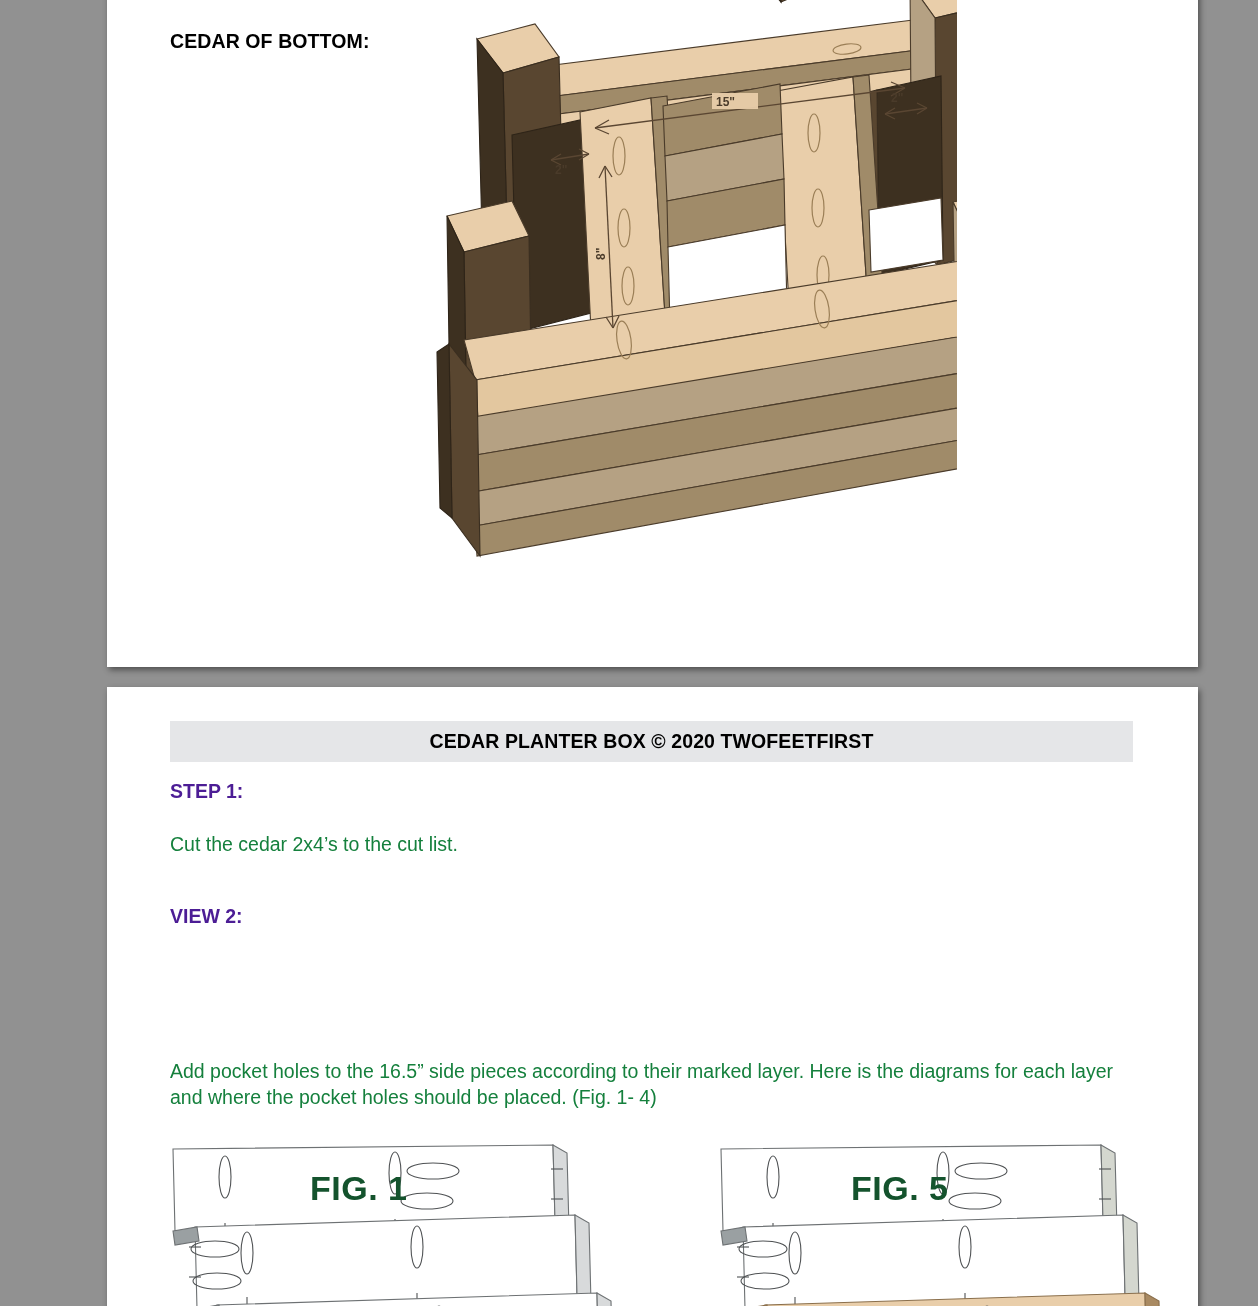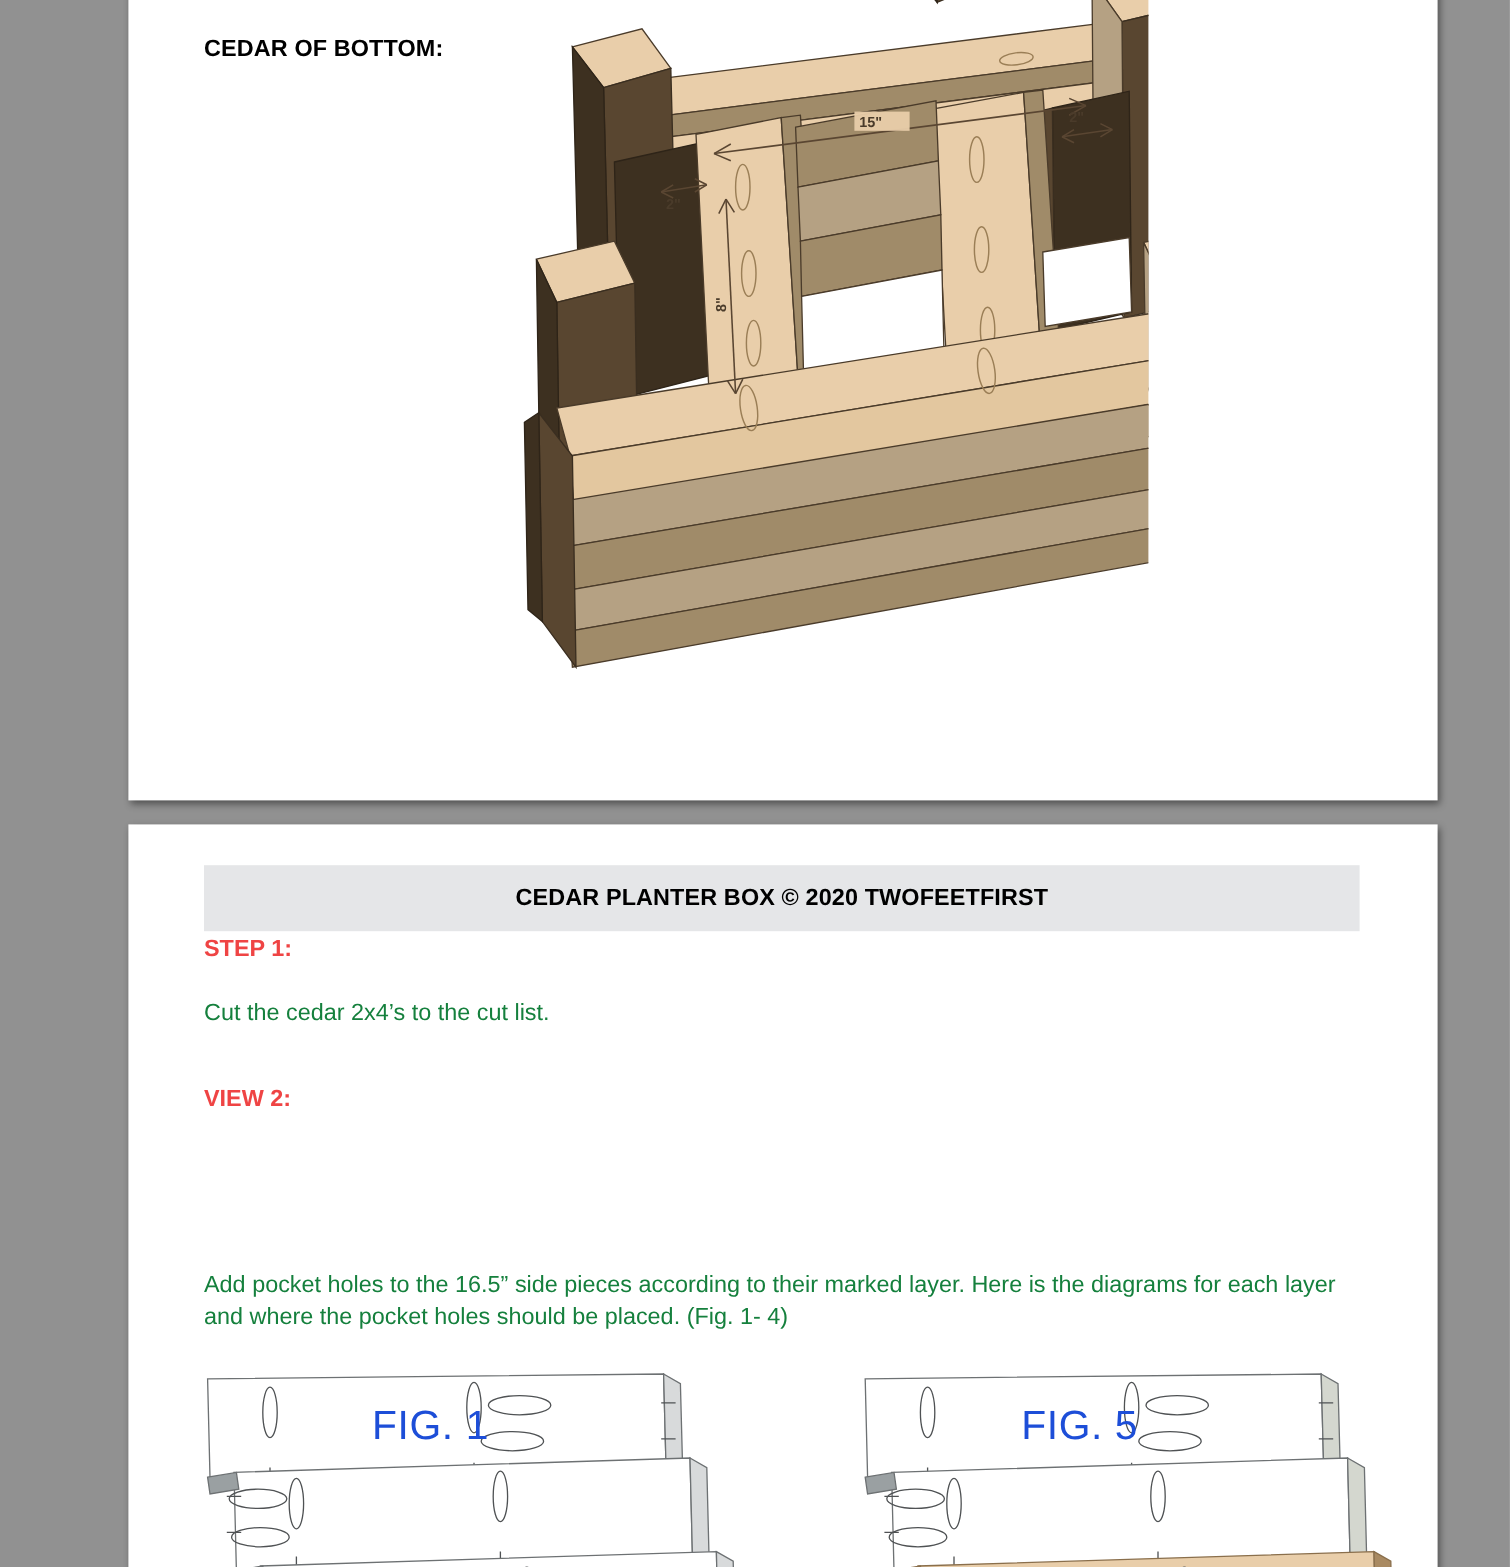--- a/index.html
+++ b/index.html
@@ -46,38 +46,38 @@
     width: 620px;
     height: 630px;
   }
 
   
   .banner {
     position: absolute;
     left: 63px;
     top: 34px;
     width: 963px;
-    height: 55px;
+    height: 41px;
     background: #e5e6e8;
     display: flex;
     align-items: center;
     justify-content: center;
   }
   .banner-text {
     font-size: 19.5px;
     font-weight: bold;
     color: #000;
     letter-spacing: 0.1px;
   }
   .step-head {
     position: absolute;
     left: 63px;
     font-size: 19.5px;
     font-weight: bold;
-    color: #ef4444;
+    color: #4c1d95;
   }
   .body-text {
     position: absolute;
     left: 63px;
     width: 965px;
     font-size: 19.5px;
     line-height: 26px;
     color: #15803d;
   }
   #step1-head { top: 93px; }
@@ -93,22 +93,22 @@
     top: 440px;
     width: 1091px;
     height: 260px;
   }
   .fig-panel { position: absolute; top: 0; width: 470px; height: 260px; }
   #fig-panel-1 { left: 48px; }
   #fig-panel-2 { left: 596px; }
   .fig-caption {
     position: absolute;
     font-size: 34px;
-    font-weight: normal;
-    color: #1d4ed8;
+    font-weight: bold;
+    color: #14532d;
     letter-spacing: 0.5px;
     pointer-events: none;
   }
   #fig-caption-1 { left: 155px; top: 42px; }
   #fig-caption-2 { left: 148px; top: 42px; }
 </style>
 </head>
 <body>
 
 <div id="viewport">

